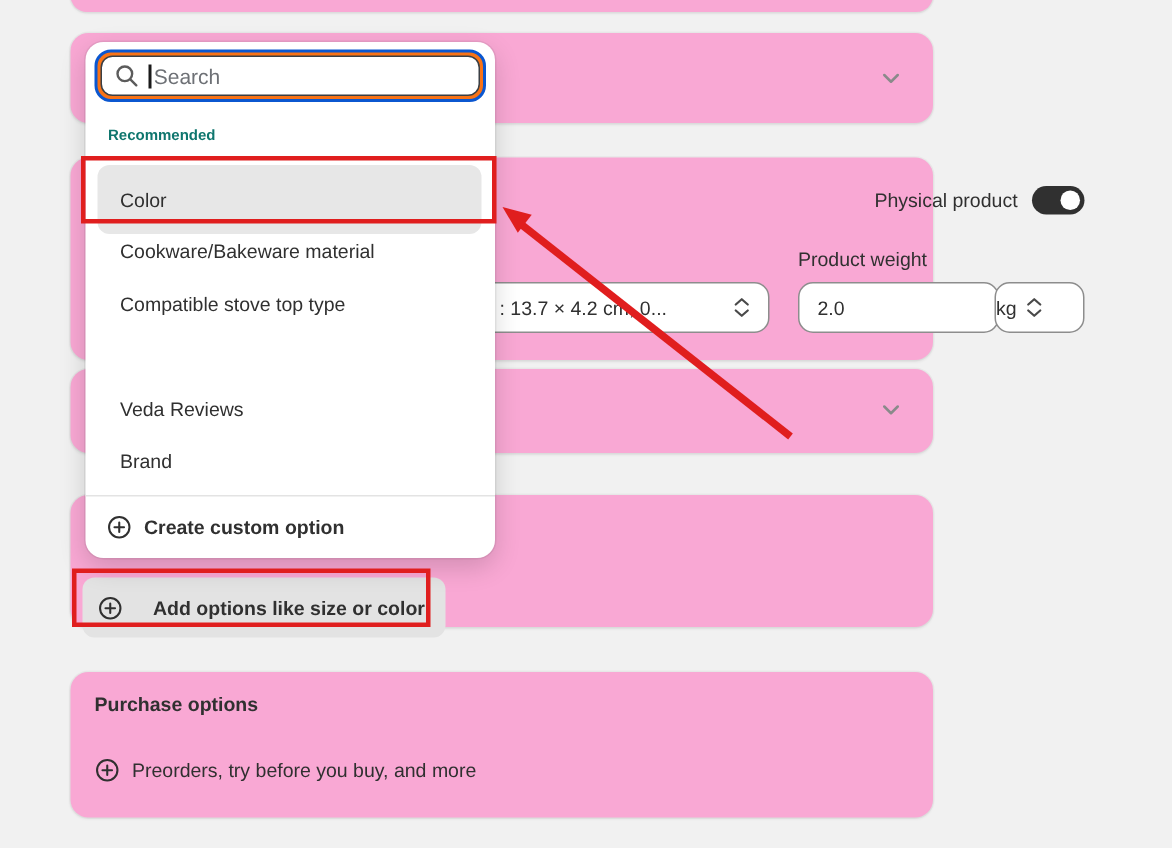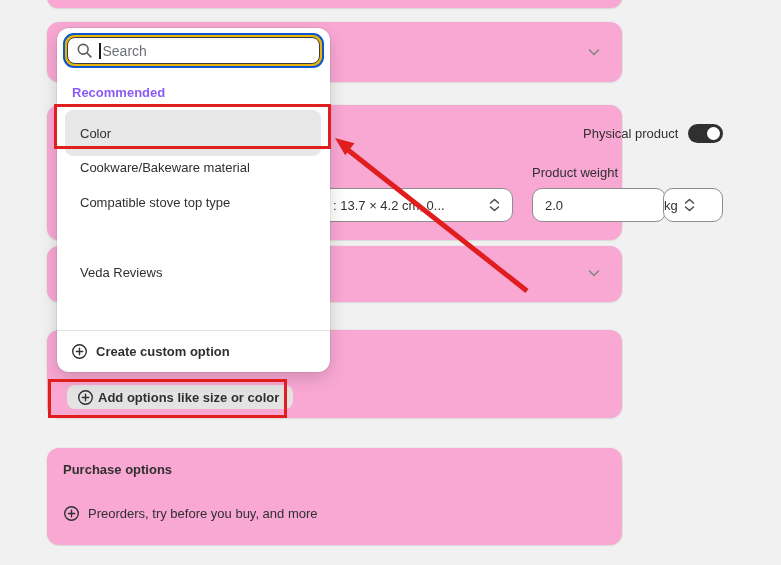--- a/index.html
+++ b/index.html
@@ -79,37 +79,37 @@
   #dropdown {
     position: absolute; left: 57px; top: 28px;
     width: 273px; height: 344px;
     background: #ffffff; border-radius: 12px;
     box-shadow: 0 0 0 1px rgba(0,0,0,0.06), 0 6px 18px rgba(0,0,0,0.16);
     z-index: 10;
   }
   #search-wrap {
     position: absolute; left: 6px; top: 5px; right: 6px;
     border: 2px solid #0b57d0; border-radius: 11px; padding: 2px;
-    background: #eab308;
+    background: #f97316;
   }
   #search-box {
     border: 1.5px solid #3b3f44; border-radius: 8px;
     height: 27px; display: flex; align-items: center; padding: 0 8px;
     background: #ffffff;
   }
   #search-box .caret { width: 1.5px; height: 16px; background: #1a1a1a; margin-left: 6px; }
   #search-box input {
     border: none; outline: none; flex: 1; margin-left: 2px;
     font: inherit; font-size: 14px; color: #303030; background: transparent;
   }
   #search-box input::placeholder { color: #6e7176; }
 
   #dropdown-section-header {
     position: absolute; left: 15px; top: 57px;
-    font-size: 13px; font-weight: 700; color: #8b5cf6;
+    font-size: 10px; font-weight: 700; color: #0f766e;
   }
   .dd-item {
     position: absolute; left: 8px; right: 9px; height: 35px;
     display: flex; align-items: center; padding-left: 15px;
     font-size: 13px; color: #303030; cursor: pointer; border-radius: 8px;
   }
   #dd-item-0 { top: 82px; height: 46px; background: #e7e7e7; }
   #dd-item-1 { top: 122px; }
   #dd-item-2 { top: 157px; }
   #dd-item-3 { top: 192px; }
@@ -129,27 +129,26 @@
   .red-box { position: absolute; border: 3px solid #e01e1e; z-index: 20; pointer-events: none; }
   #red-box-color { left: 54px; top: 104px; width: 277px; height: 45px; }
   #red-box-add-options { left: 48px; top: 379px; width: 239px; height: 39px; }
   #arrow-overlay {
     position: absolute; left: 0; top: 0; width: 781px; height: 565px;
     z-index: 30; pointer-events: none;
   }
 
   
   #add-options-button {
-    position: absolute; left: 55px; top: 385px; height: 24px;
-    display: inline-flex; align-items: center; gap: 4px;
+    position: absolute; left: 55px; top: 385px; height: 40px;
+    display: inline-flex; align-items: center; gap: 20px;
     padding: 0 14px 0 10px;
     background: #e3e3e3; border-radius: 8px; border: none;
     font-family: inherit; font-size: 13px; font-weight: 600; color: #303030;
     cursor: pointer;
-    margin-left: 12px;
   }
 
   
   #purchase-title {
     position: absolute; left: 16px; top: 14px;
     font-size: 13px; font-weight: 650; color: #303030;
   }
   #purchase-cta {
     position: absolute; left: 16px; top: 57px;
     display: flex; align-items: center; gap: 8px;
@@ -248,20 +247,21 @@
       <input type="text" placeholder="Search" style="">
     </div>
   </div>
 
   <div id="dropdown-section-header">Recommended</div>
 
   <div class="dd-item" id="dd-item-0">Color</div>
   <div class="dd-item" id="dd-item-1">Cookware/Bakeware material</div>
   <div class="dd-item" id="dd-item-2">Compatible stove top type</div>
   <div class="dd-item" id="dd-item-4">Veda Reviews</div>
+  <div class="dd-item" id="dd-item-5">Brand</div>
 
   <div id="dropdown-divider"></div>
 
   <div id="create-custom-option">
     <span class="icon">
       <svg width="17" height="17" viewBox="0 0 16 16">
           <circle cx="8" cy="8" r="6.4" fill="none" stroke="#303030" stroke-width="1.3"></circle>
           <path d="M8 5v6M5 8h6" fill="none" stroke="#303030" stroke-width="1.3" stroke-linecap="round"></path>
         </svg>
     </span>

